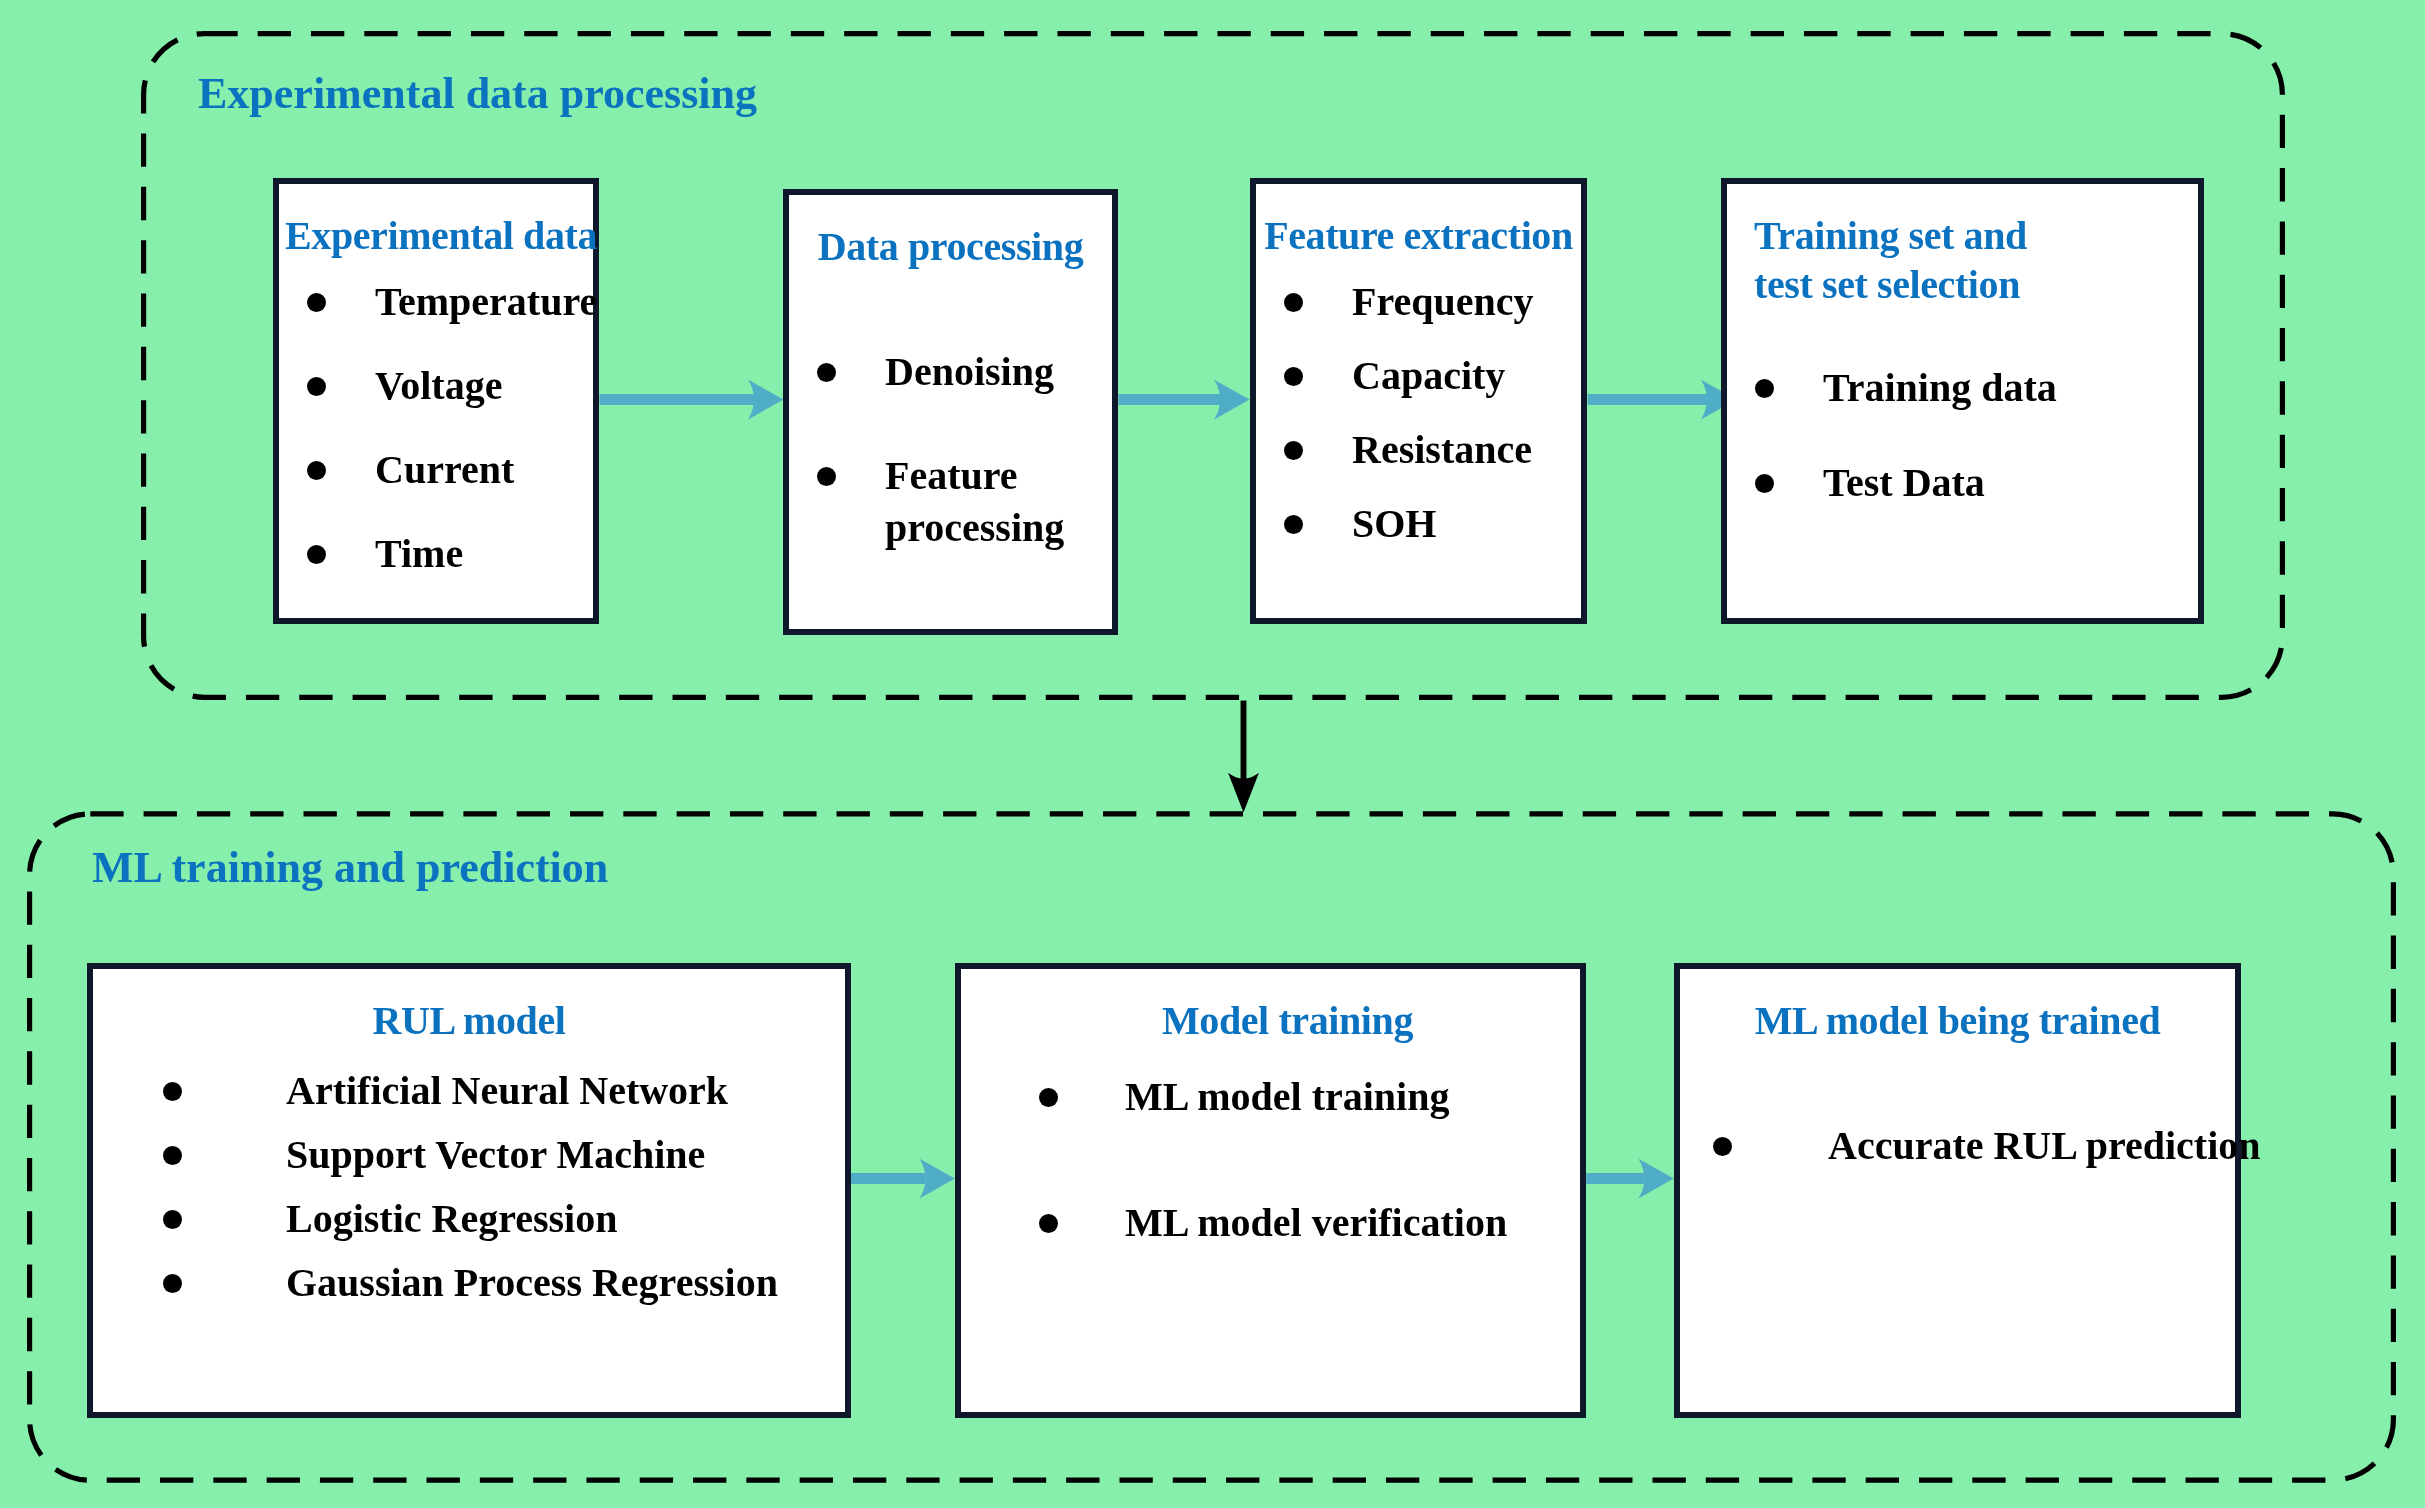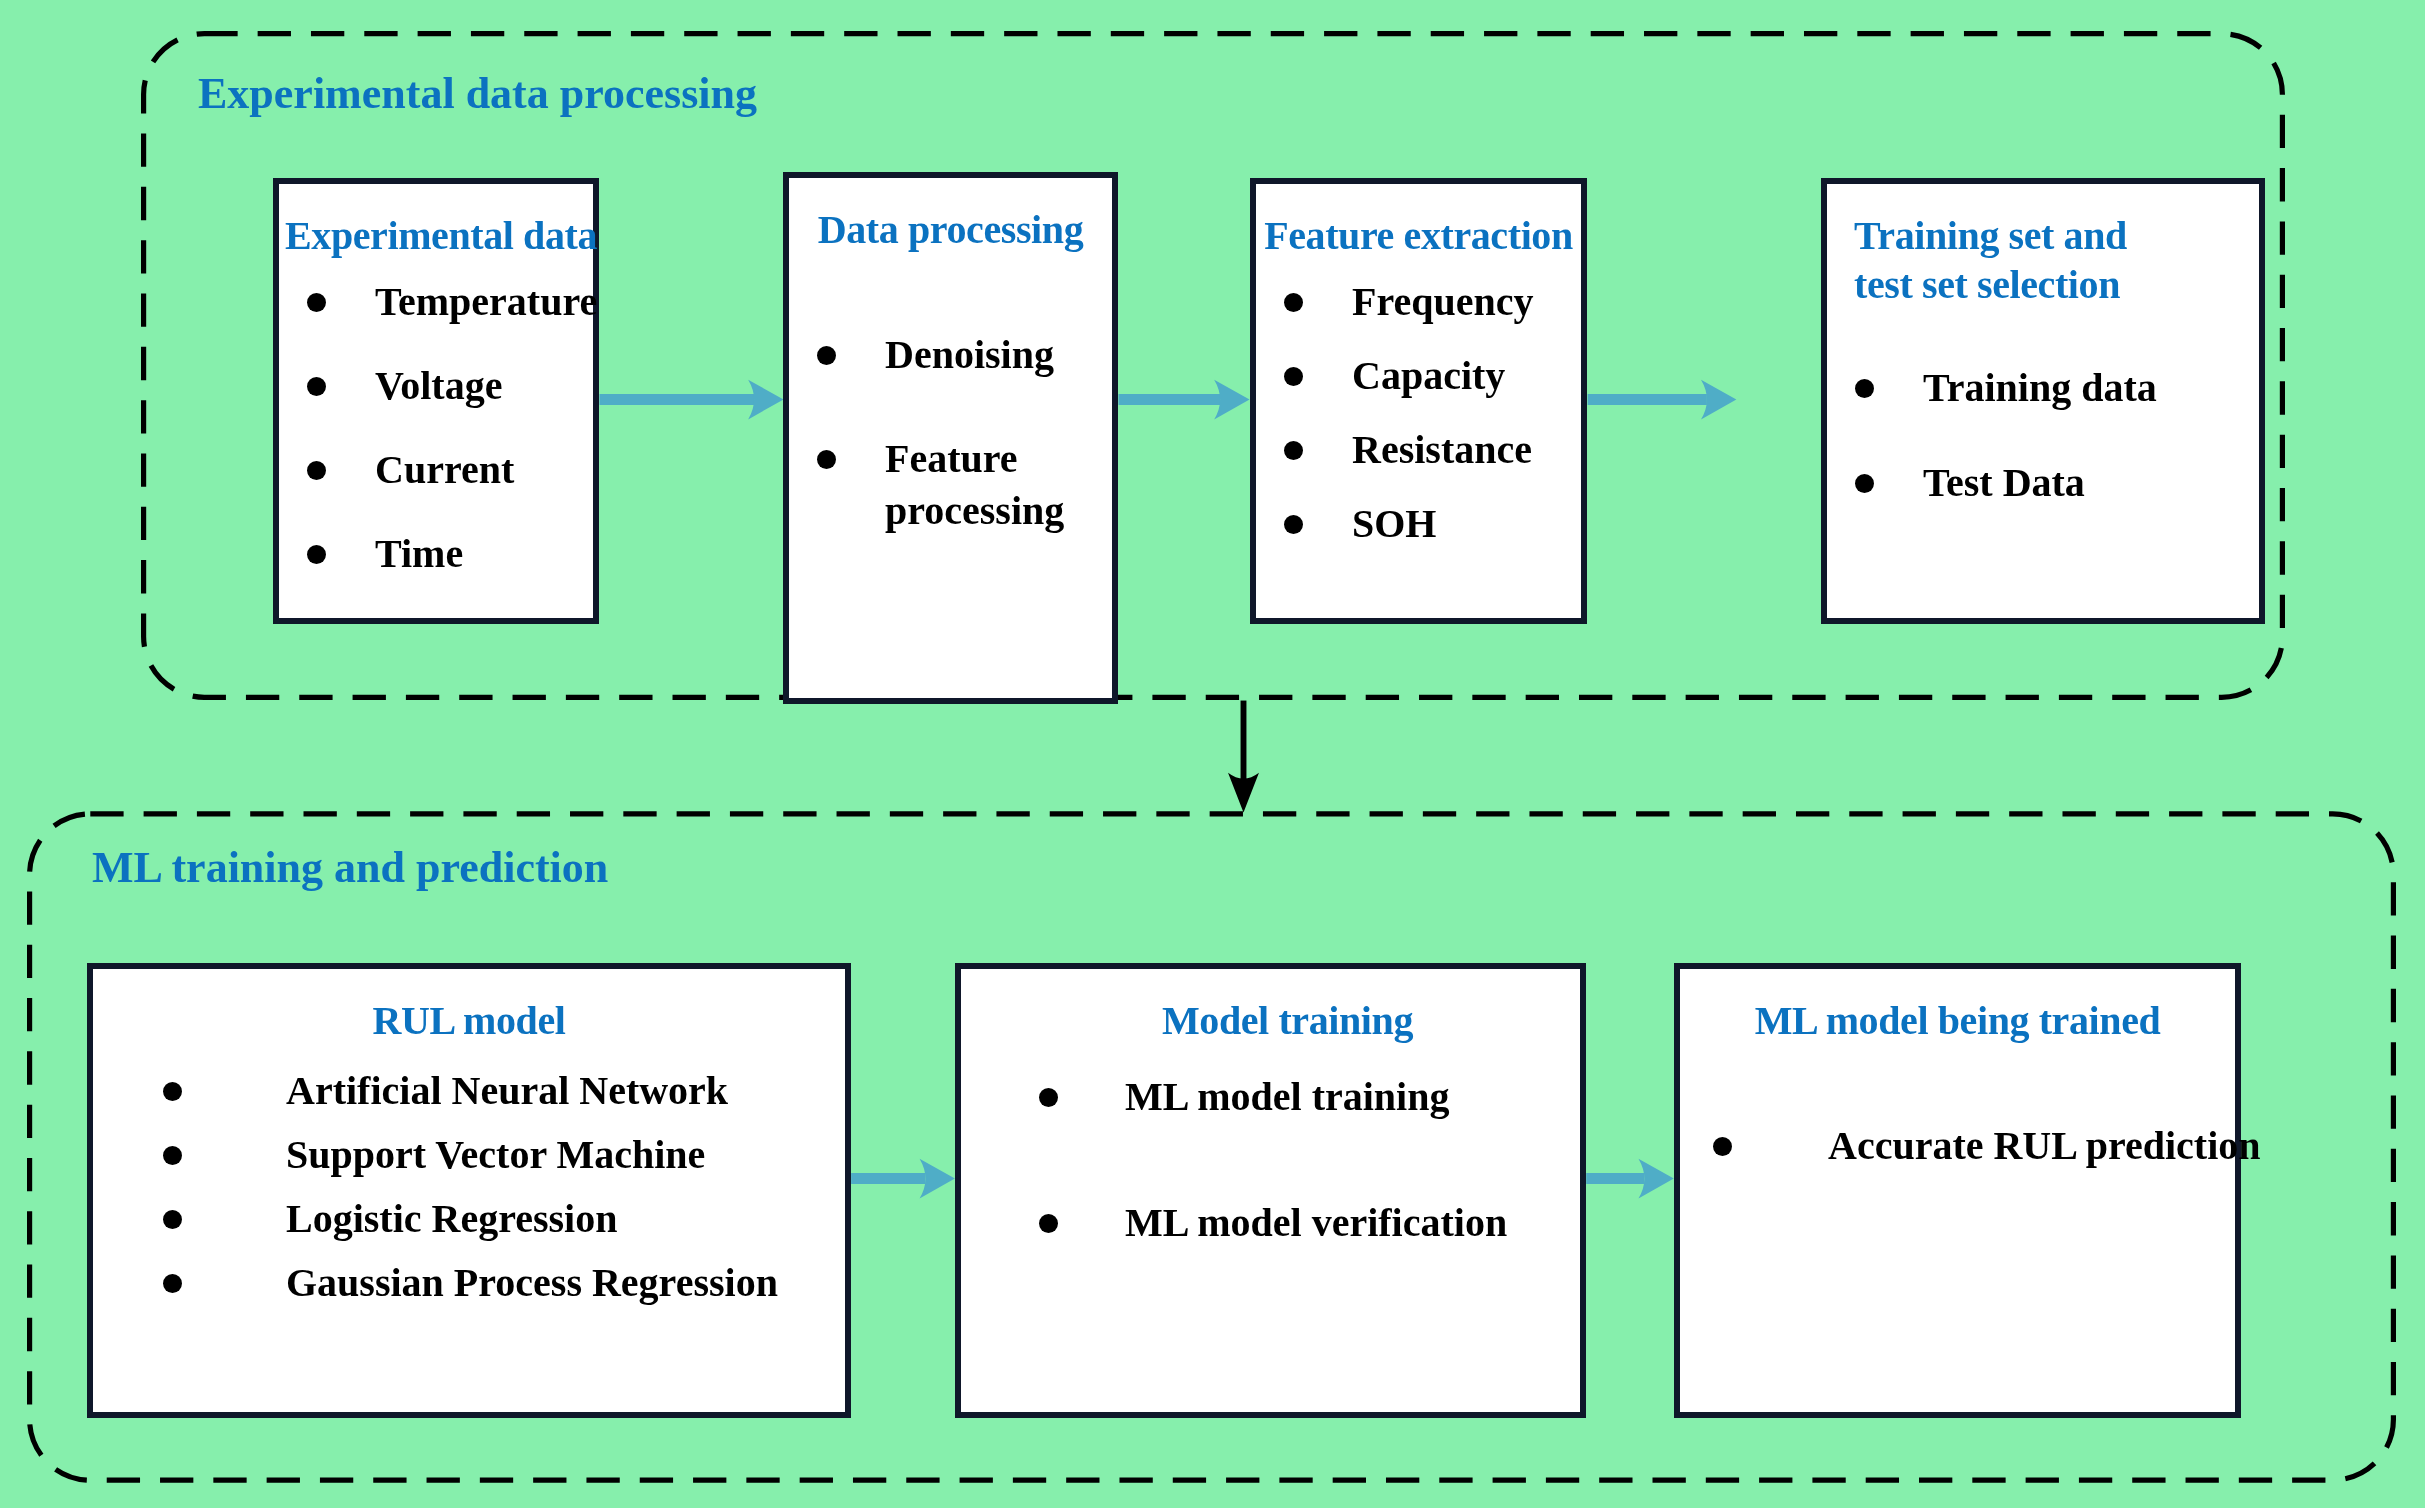--- a/index.html
+++ b/index.html
@@ -90,21 +90,21 @@
             <span class="item-label">Time</span>
           </li>
       </ul>
     </div>
 
     <svg class="arrow" style="left:458px; top:342px;" width="185" height="53" viewBox="0 0 250 72">
       <line x1="0" y1="36" x2="210" y2="36" stroke="#4fadc7" stroke-width="15"></line>
       <path d="M250,36 L202,9 Q218,36 202,63 Z" fill="#4fadc7"></path>
     </svg>
 
-    <div class="box b-proc" style="left:642px; top:141px; width:335px; height:532px;">
+    <div class="box b-proc" style="left:642px; top:158px; width:335px; height:446px;">
       <div class="box-title">Data processing</div>
       <ul class="items">
         <li class="item">
             <span class="dot"></span>
             <span class="item-label">Denoising</span>
           </li>
         <li class="item">
             <span class="dot"></span>
             <span class="item-label">Feature processing</span>
           </li>
@@ -136,21 +136,21 @@
             <span class="item-label">SOH</span>
           </li>
       </ul>
     </div>
 
     <svg class="arrow" style="left:1446px; top:342px;" width="150" height="53" viewBox="0 0 202 72">
       <line x1="0" y1="36" x2="162" y2="36" stroke="#4fadc7" stroke-width="15"></line>
       <path d="M202,36 L154,9 Q170,36 154,63 Z" fill="#4fadc7"></path>
     </svg>
 
-    <div class="box b-sets" style="left:1680px; top:147px; width:444px; height:446px;">
+    <div class="box b-sets" style="left:1580px; top:147px; width:483px; height:446px;">
       <div class="box-title title-left">
         <span class="tl">Training set and</span>
         <span class="tl">test set selection</span>
       </div>
       <ul class="items">
         <li class="item">
             <span class="dot"></span>
             <span class="item-label">Training data</span>
           </li>
         <li class="item">

